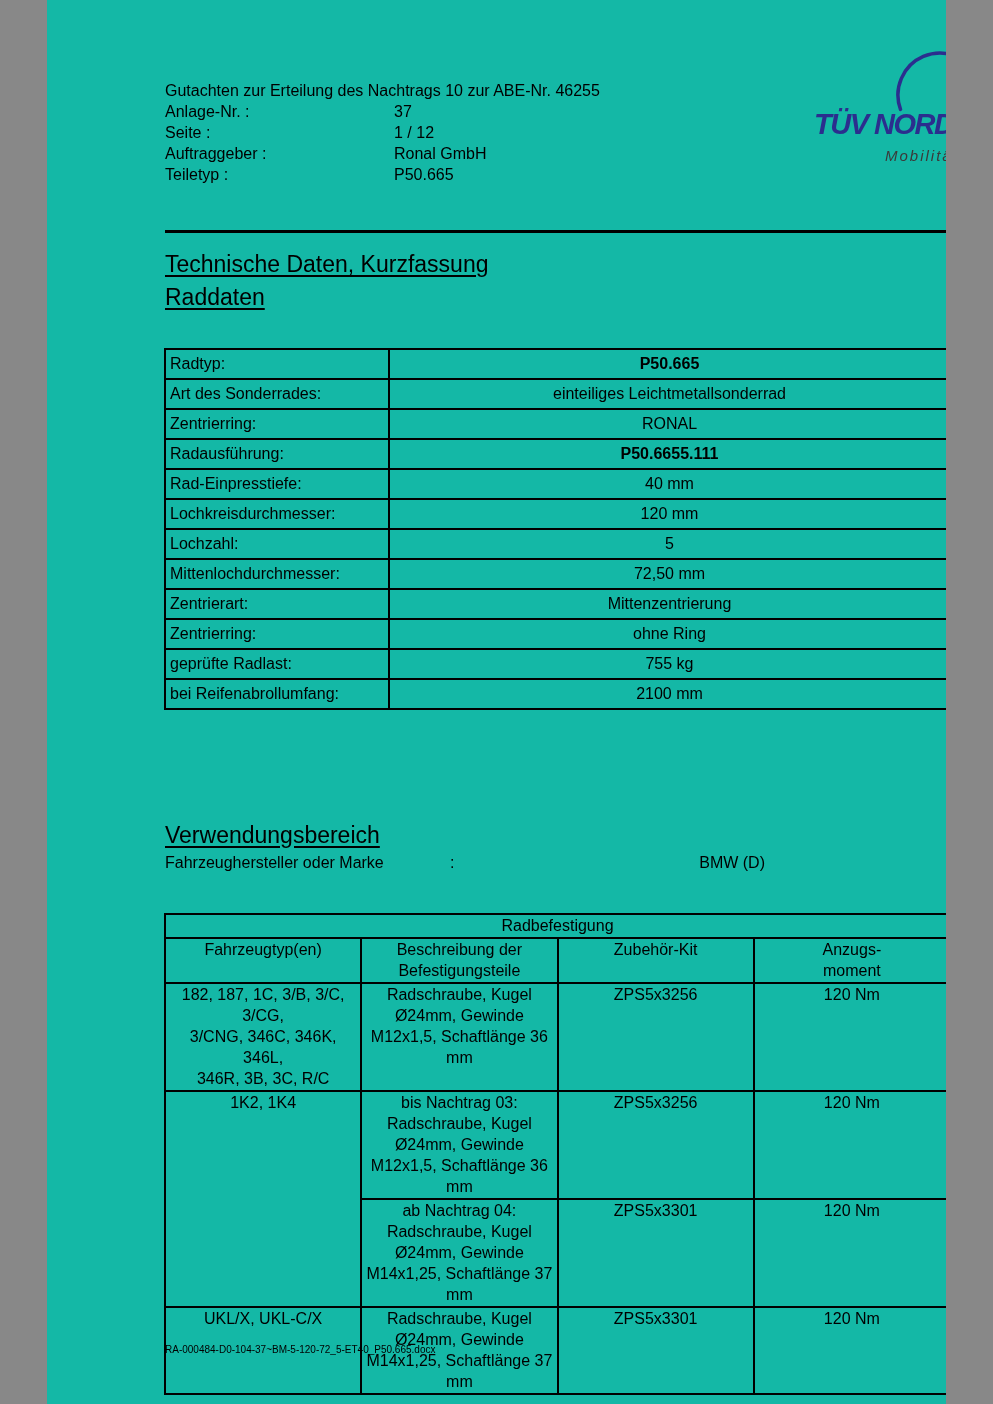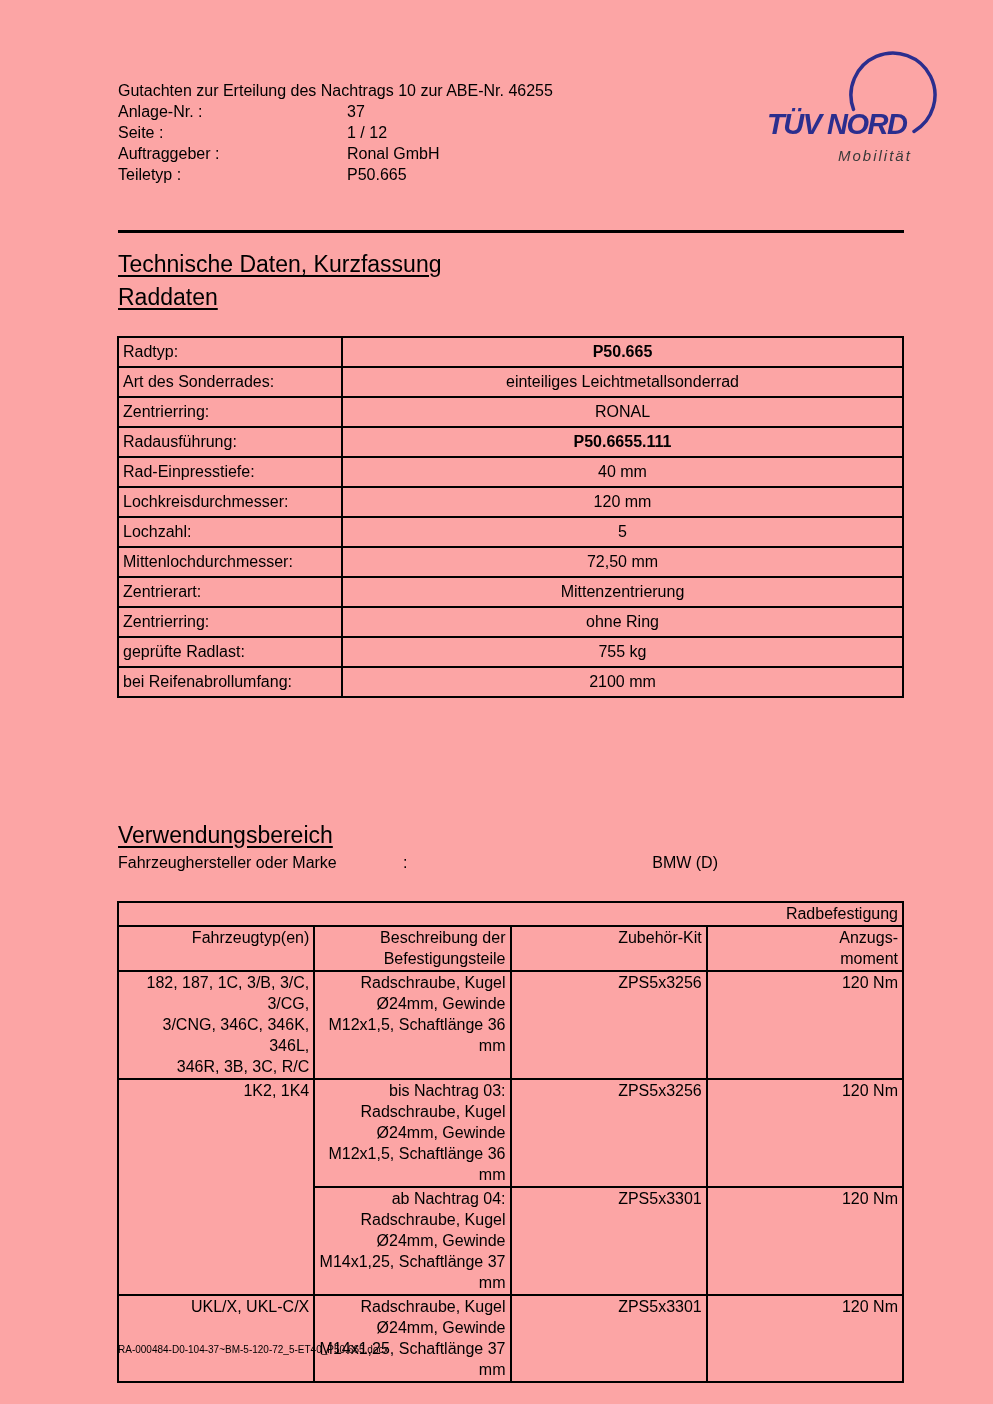--- a/index.html
+++ b/index.html
@@ -1,21 +1,21 @@
 <!DOCTYPE html>
 <html><head>
 <meta charset="utf-8">
 <style>
   * { margin: 0; padding: 0; box-sizing: border-box; }
   html, body { background: #888; }
   .page {
     position: relative;
-    width: 993px;
+    width: 899px;
     height: 1404px;
-    background: #fca5a5;
+    background: #14b8a6;
     margin: 0 auto;
     font-family: "Liberation Sans", "DejaVu Sans", sans-serif;
     color: #000;
     overflow: hidden;
   }
 
   
   .header-block {
     position: absolute;
     top: 80px; left: 118px;
@@ -71,21 +71,21 @@
     font-weight: normal;
     text-decoration: underline;
     text-underline-offset: 3px;
     white-space: nowrap;
   }
   #h-technische { top: 251px; }
   #h-raddaten   { top: 284px; }
   #h-verwendung { top: 822px; }
 
   
-  table { border-collapse: collapse; }
+  table { border-collapse: collapse; margin-top: 12px; }
   .raddaten-table {
     position: absolute;
     top: 336px; left: 117px;
     width: 787px;
     font-size: 16px;
     table-layout: fixed;
   }
   .raddaten-table td {
     border: 2px solid #000;
     height: 30px;
@@ -115,21 +115,21 @@
     width: 787px;
     font-size: 16px;
     line-height: 21px;
     table-layout: fixed;
   }
   .befestigung-table th,
   .befestigung-table td {
     border: 2px solid #000;
     padding: 0 4px 1px 4px;
     vertical-align: top;
-    text-align: right;
+    text-align: center;
     font-weight: normal;
     white-space: pre-line;
   }
   .befestigung-table .c1 { width: 268px; }
   .befestigung-table .c2 { width: 330px; }
   .befestigung-table .c3 { width: 106px; }
   .befestigung-table .c4 { width: 71px; }
   .befestigung-table .title-row td { height: 20px; }
 
   

